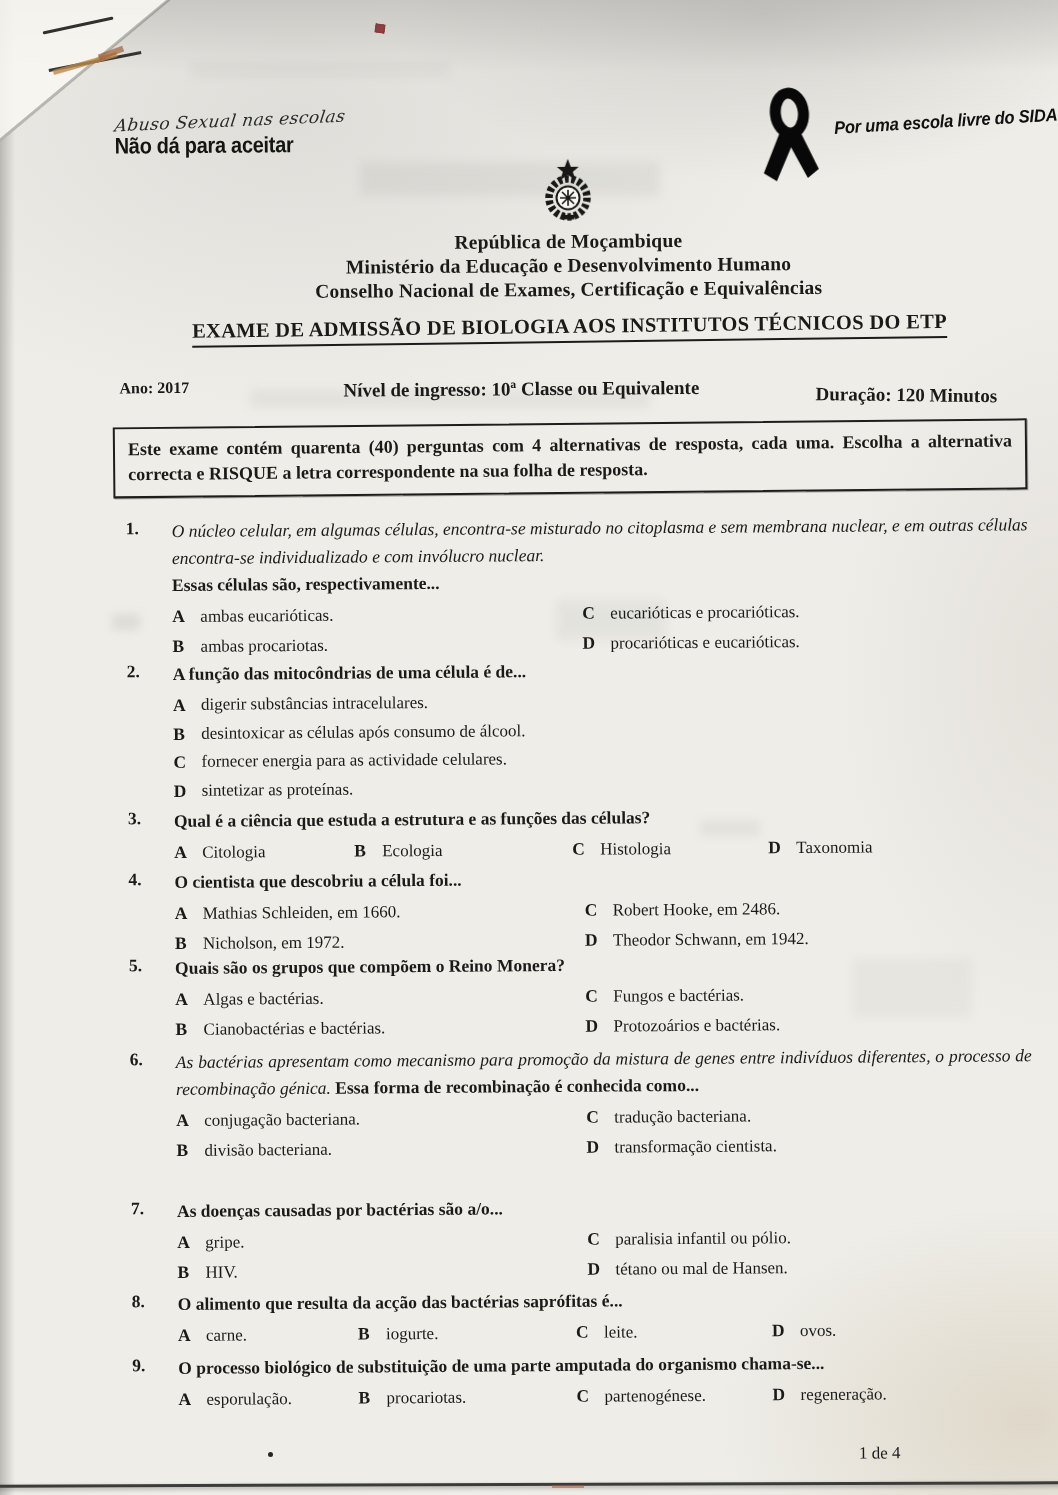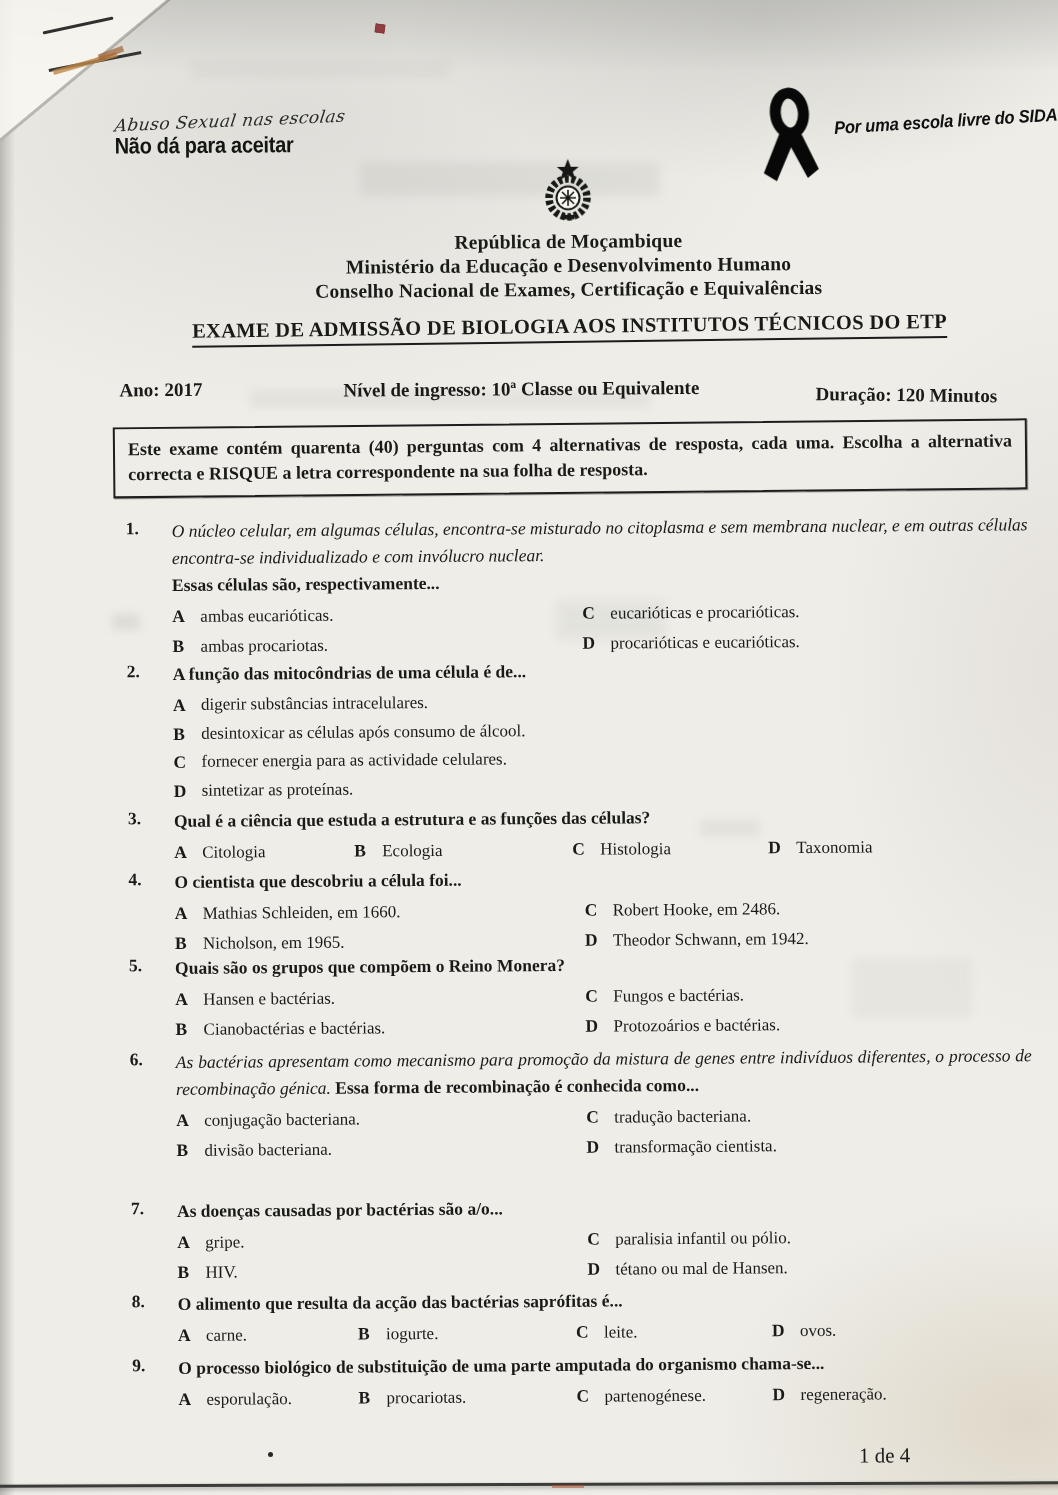--- a/index.html
+++ b/index.html
@@ -33,21 +33,21 @@
   
   .hdr{position:absolute;left:80px;top:160px;width:980px;text-align:center;}
   .emblem{display:inline-block;filter:blur(.4px) contrast(1.05);}
   .hdr-line{font-weight:bold;font-size:19.5px;line-height:24px;letter-spacing:.2px;}
   .hdr-country{margin-top:3px;}
   .exam-title{display:inline-block;margin-top:13px;font-weight:bold;font-size:20.5px;
     letter-spacing:.3px;border-bottom:2.6px solid #1b1b1a;padding-bottom:3px;
     transform:rotate(-0.3deg);}
 
   
-  .meta-year{left:120px;top:377px;font-weight:bold;font-size:19px;}
+  .meta-year{left:120px;top:377px;font-weight:bold;font-size:16px;}
   .meta-level{left:344px;top:379px;font-weight:bold;font-size:19px;}
   .meta-duration{left:816px;top:388px;font-weight:bold;font-size:19px;transform:rotate(1.1deg);}
 
   
   .instructions-box{position:absolute;left:113px;top:424px;width:884px;
     border:2.4px solid #1d1d1c;padding:8px 13px 9px 13px;font-weight:bold;font-size:18px;
     line-height:25px;text-align:justify;white-space:normal;transform:rotate(-0.12deg);
     box-shadow:1px 1px 0 rgba(40,40,40,.35);}
 
   
@@ -60,21 +60,21 @@
   .stem-bold{font-weight:bold;}
   .opts{margin-top:3px;}
   .opts-cols1 .opt{line-height:28.5px;}
   .opts-cols2{display:grid;grid-template-columns:410px 1fr;grid-auto-flow:column;
     grid-template-rows:repeat(2,29.5px);}
   .opts-cols4{display:grid;grid-template-columns:180px 218px 196px 1fr;}
   .opt{display:flex;gap:14px;line-height:29.5px;}
   .opt-letter{font-weight:bold;min-width:14px;}
   .opt-text{font-size:17px;}
 
-  .page-number{left:851px;top:1447px;font-size:21px;}
+  .page-number{left:851px;top:1447px;font-size:17px;}
 
   
   .artifact{position:absolute;}
   .fold-tri{left:0;top:0;width:0;height:0;border-left:168px solid rgba(247,246,241,.9);
     border-bottom:142px solid transparent;}
   .fold-line{left:-2px;top:140px;width:224px;height:2.5px;background:rgba(108,108,102,.45);
     transform:rotate(-39.8deg);transform-origin:left top;filter:blur(.6px);}
   .scribble-a{left:42px;top:24px;width:72px;height:2.6px;background:#30302e;
     transform:rotate(-12deg);border-radius:2px;}
   .scribble-b{left:48px;top:60px;width:94px;height:3px;background:#343432;transform:rotate(-11deg);}
@@ -235,41 +235,41 @@
           <div class="q-num">4.</div>
           <div class="q-body">
             <div class="q-stem"><span class="stem-part stem-bold">O cientista que descobriu a célula foi...</span> </div>
             <div class="opts opts-cols2">
               <div class="opt">
                 <span class="opt-letter">A</span>
                 <span class="opt-text">Mathias Schleiden, em 1660.</span>
               </div>
               <div class="opt">
                 <span class="opt-letter">B</span>
-                <span class="opt-text">Nicholson, em 1965.</span>
+                <span class="opt-text">Nicholson, em 1972.</span>
               </div>
               <div class="opt">
                 <span class="opt-letter">C</span>
                 <span class="opt-text">Robert Hooke, em 2486.</span>
               </div>
               <div class="opt">
                 <span class="opt-letter">D</span>
                 <span class="opt-text">Theodor Schwann, em 1942.</span>
               </div>
             </div>
           </div>
         </div>
         <div class="q" style="top: 441px;">
           <div class="q-num">5.</div>
           <div class="q-body">
             <div class="q-stem"><span class="stem-part stem-bold">Quais são os grupos que compõem o Reino Monera?</span> </div>
             <div class="opts opts-cols2">
               <div class="opt">
                 <span class="opt-letter">A</span>
-                <span class="opt-text">Hansen e bactérias.</span>
+                <span class="opt-text">Algas e bactérias.</span>
               </div>
               <div class="opt">
                 <span class="opt-letter">B</span>
                 <span class="opt-text">Cianobactérias e bactérias.</span>
               </div>
               <div class="opt">
                 <span class="opt-letter">C</span>
                 <span class="opt-text">Fungos e bactérias.</span>
               </div>
               <div class="opt">

